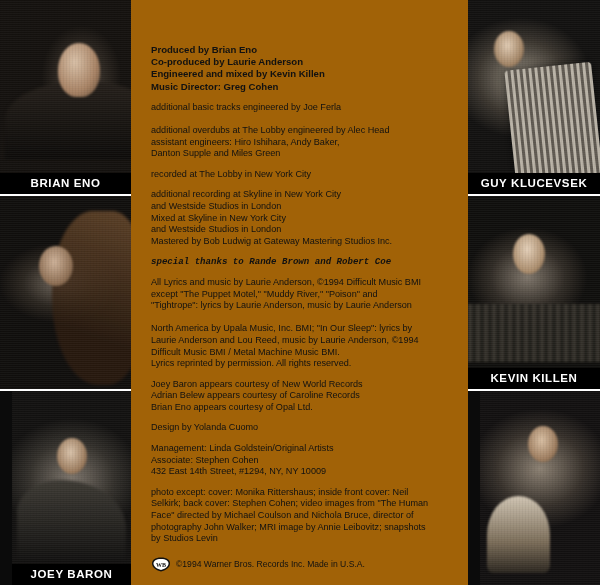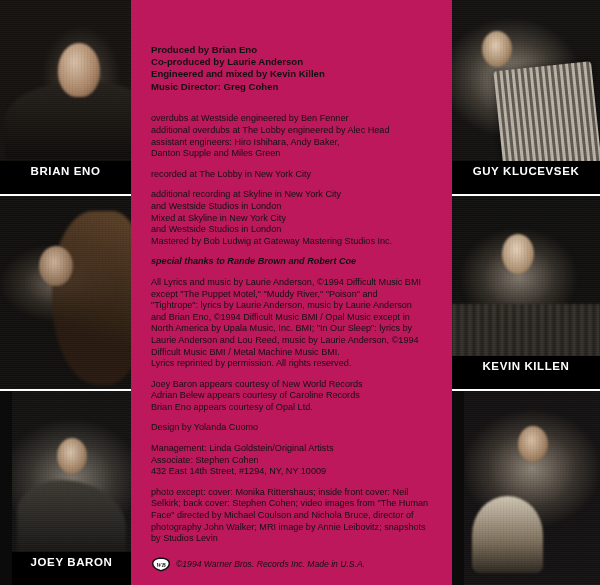--- a/index.html
+++ b/index.html
@@ -24,21 +24,21 @@
 
   
   .col-left, .col-right {
     width: 131px;
     height: 585px;
     display: flex;
     flex-direction: column;
     background: #0b0b0b;
     flex: 0 0 auto;
   }
-  .col-right { width: 148px; }
+  .col-right { width: 132px; }
 
   .photo-cell {
     position: relative;
     flex: 1 1 0;
     overflow: hidden;
     background: #151515;
     border-bottom: 2px solid #ffffff;
   }
   .photo-cell:last-child { border-bottom: none; margin-left: 12px; }
 
@@ -51,51 +51,50 @@
     position: absolute;
     left: 0;
     right: 0;
     bottom: 0;
     background: #000;
     color: #fff;
     font-size: 11.5px;
     font-weight: bold;
     letter-spacing: 0.6px;
     text-align: center;
-    padding: 4px 2px 17px 2px;
+    padding: 4px 2px 5px 2px;
     font-family: "Liberation Sans", sans-serif;
   }
   .caption.right { text-align: center; }
 
   
   .center {
     flex: 1 1 auto;
-    background: #be185d;
+    background: #a16207;
     padding: 44px 18px 8px 20px;
     box-sizing: border-box;
     position: relative;
   }
   .credits {
     font-family: "Liberation Sans", sans-serif;
     font-size: 9.1px;
     line-height: 11.6px;
     color: #111;
   }
   .credits p { margin: 0 0 9px 0; }
   .b { font-weight: bold; font-size: 9.6px; line-height: 12.2px; }
-  .i { font-style: italic; font-weight: bold; }
+  .i { font-style: italic; font-weight: bold; font-family: Liberation Mono, monospace; }
 
   .logo-line {
     display: flex;
     align-items: center;
     gap: 5px;
     margin-top: 12px;
     font-size: 8.6px;
     color: #111;
-    font-style: italic;
   }
   .wb-logo {
     width: 20px; height: 15px;
     flex: 0 0 auto;
   }
 
   
   .ph-eno {
     background:
       radial-gradient(ellipse 40px 52px at 62% 40%, #5c5248 0%, #2d2721 55%, #14110e 100%),
@@ -262,22 +261,22 @@
     <div class="credits">
 
       <p class="b">
         <span>Produced by Brian Eno</span><br>
         <span>Co-produced by Laurie Anderson</span><br>
         <span>Engineered and mixed by Kevin Killen</span><br>
         <span>Music Director: Greg Cohen</span>
       </p>
 
       <p>
+        <span>additional basic tracks engineered by Joe Ferla</span><br>
         <br>
-        <span>overdubs at Westside engineered by Ben Fenner</span><br>
         <span>additional overdubs at The Lobby engineered by Alec Head</span><br>
         <span>assistant engineers: Hiro Ishihara, Andy Baker,</span><br>
         <span>Danton Supple and Miles Green</span>
       </p>
 
       <p>recorded at The Lobby in New York City</p>
 
       <p>
         <span>additional recording at Skyline in New York City</span><br>
         <span>and Westside Studios in London</span><br>
@@ -285,21 +284,21 @@
         <span>and Westside Studios in London</span><br>
         <span>Mastered by Bob Ludwig at Gateway Mastering Studios Inc.</span>
       </p>
 
       <p class="i">special thanks to Rande Brown and Robert Coe</p>
 
       <p>
         <span>All Lyrics and music by Laurie Anderson, ©1994 Difficult Music BMI</span><br>
         <span>except "The Puppet Motel," "Muddy River," "Poison" and</span><br>
         <span>"Tightrope": lyrics by Laurie Anderson, music by Laurie Anderson</span><br>
-        <span>and Brian Eno, ©1994 Difficult Music BMI / Opal Music except in</span><br>
+        <br>
         <span>North America by Upala Music, Inc. BMI; "In Our Sleep": lyrics by</span><br>
         <span>Laurie Anderson and Lou Reed, music by Laurie Anderson, ©1994</span><br>
         <span>Difficult Music BMI / Metal Machine Music BMI.</span><br>
         <span>Lyrics reprinted by permission. All rights reserved.</span>
       </p>
 
       <p>
         <span>Joey Baron appears courtesy of New World Records</span><br>
         <span>Adrian Belew appears courtesy of Caroline Records</span><br>
         <span>Brian Eno appears courtesy of Opal Ltd.</span><br>

